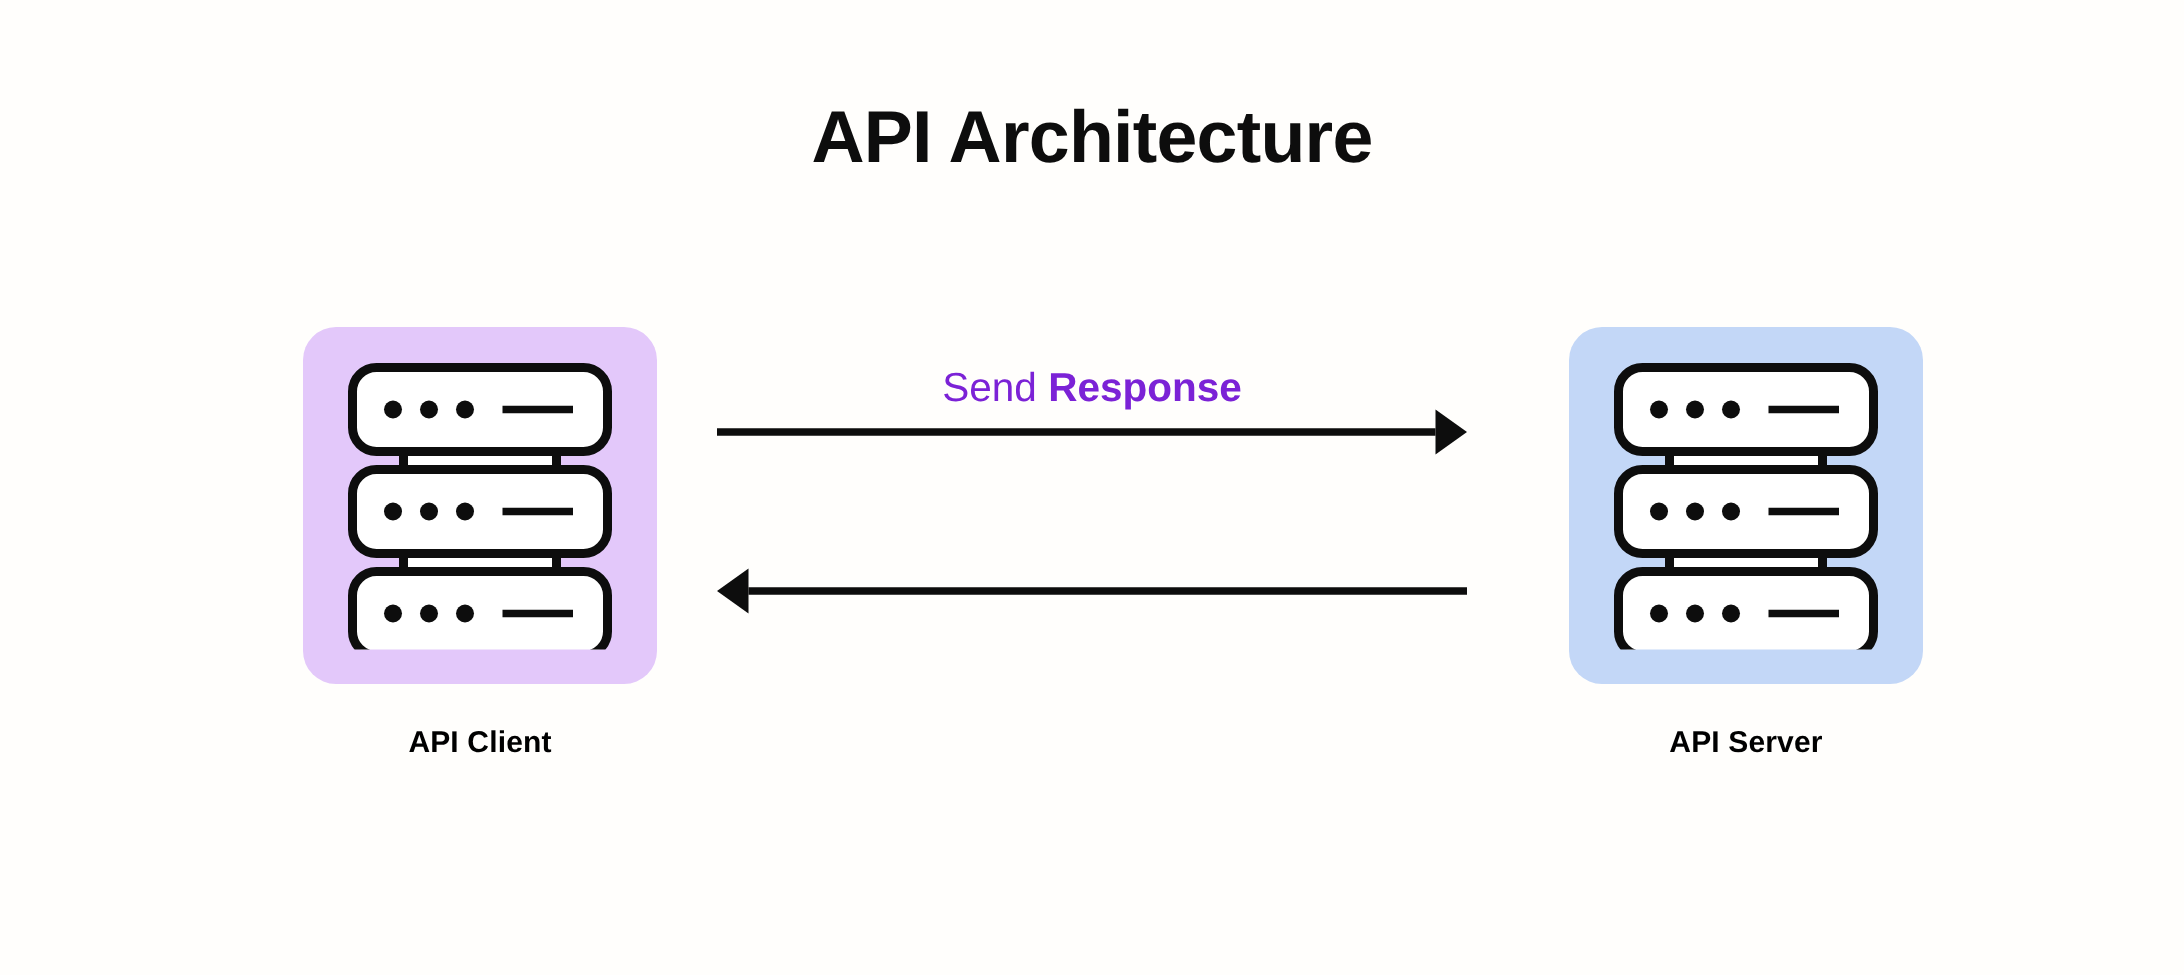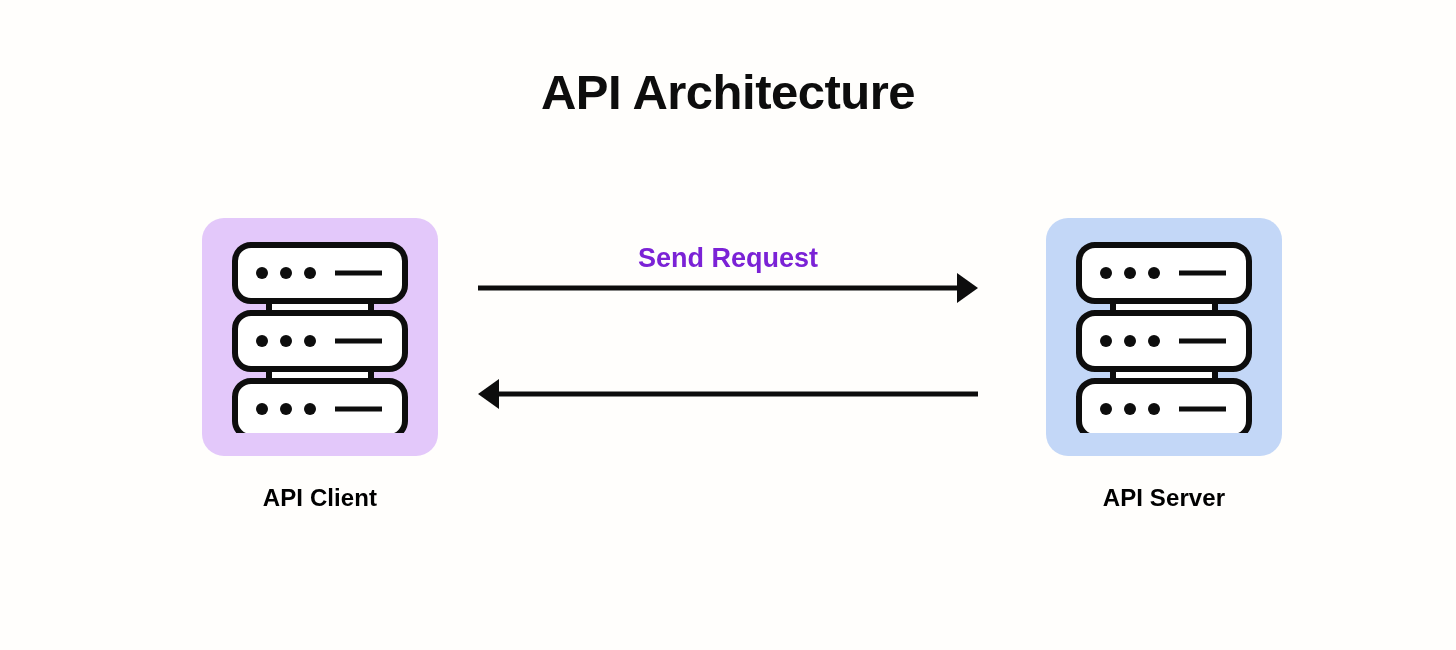--- a/index.html
+++ b/index.html
@@ -48,21 +48,21 @@
     height: 238px;
     border-radius: 22px;
     position: relative;
   }
   .node.client .node-card { background: #e3c8fa; }
   .node.server .node-card { background: #c3d7f7; }
 
   .node-caption {
     margin-top: 28px;
     text-align: center;
-    font-size: 24px;
+    font-size: 20px;
     font-weight: bold;
     color: #000000;
     letter-spacing: 0.1px;
   }
 
   
   .stack {
     position: absolute;
     left: 50%;
     top: 50%;
@@ -86,21 +86,21 @@
     position: absolute;
     width: 516px;
     text-align: center;
     font-size: 27px;
     color: #7b22d6;
     line-height: 1;
     white-space: nowrap;
   }
   .flow-label.request  { left: 470px; top: 245px; }
   .flow-label.response { left: 470px; top: 349px; }
-  .flow-label .lead { font-weight: 700; }
+  .flow-label .lead { font-weight: 400; }
   .flow-label .strong { font-weight: bold; }
 </style>
 </head>
 <body>
 
 <div class="canvas">
 
   <div class="page-title">API Architecture</div>
 
   <div class="node client">
@@ -192,17 +192,17 @@
 
       <g>
         <path d="M29 164 L508 164" stroke="#0d0d0d" stroke-width="5" stroke-linecap="butt"></path>
         <path d="M29 149 L8 164 L29 179 Z" fill="#0d0d0d"></path>
       </g>
     </svg>
   </div>
 
   <div class="flow-label request">
     <span class="lead">Send</span>
-    <span class="strong">Request</span>
+    <span class="strong">Response</span>
   </div>
 
 
 </div>
 
 </body></html>

